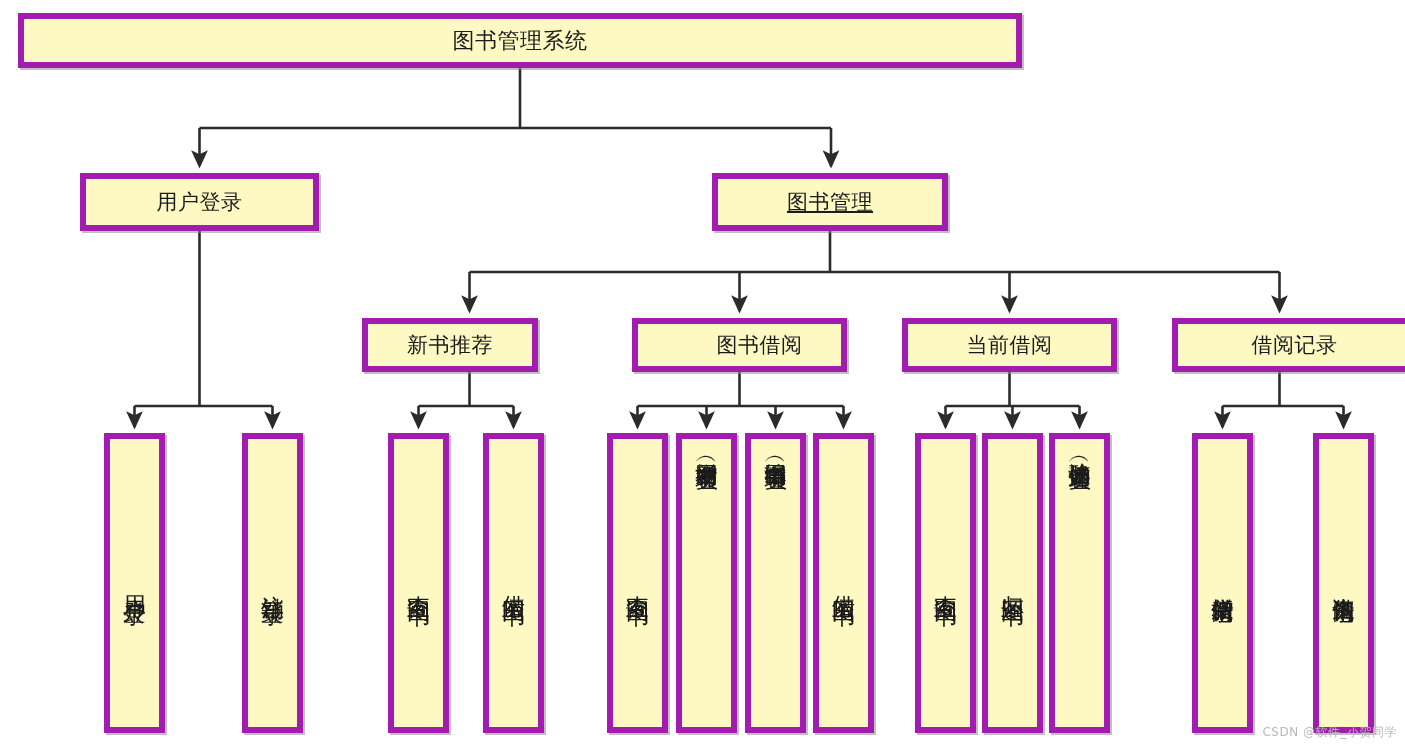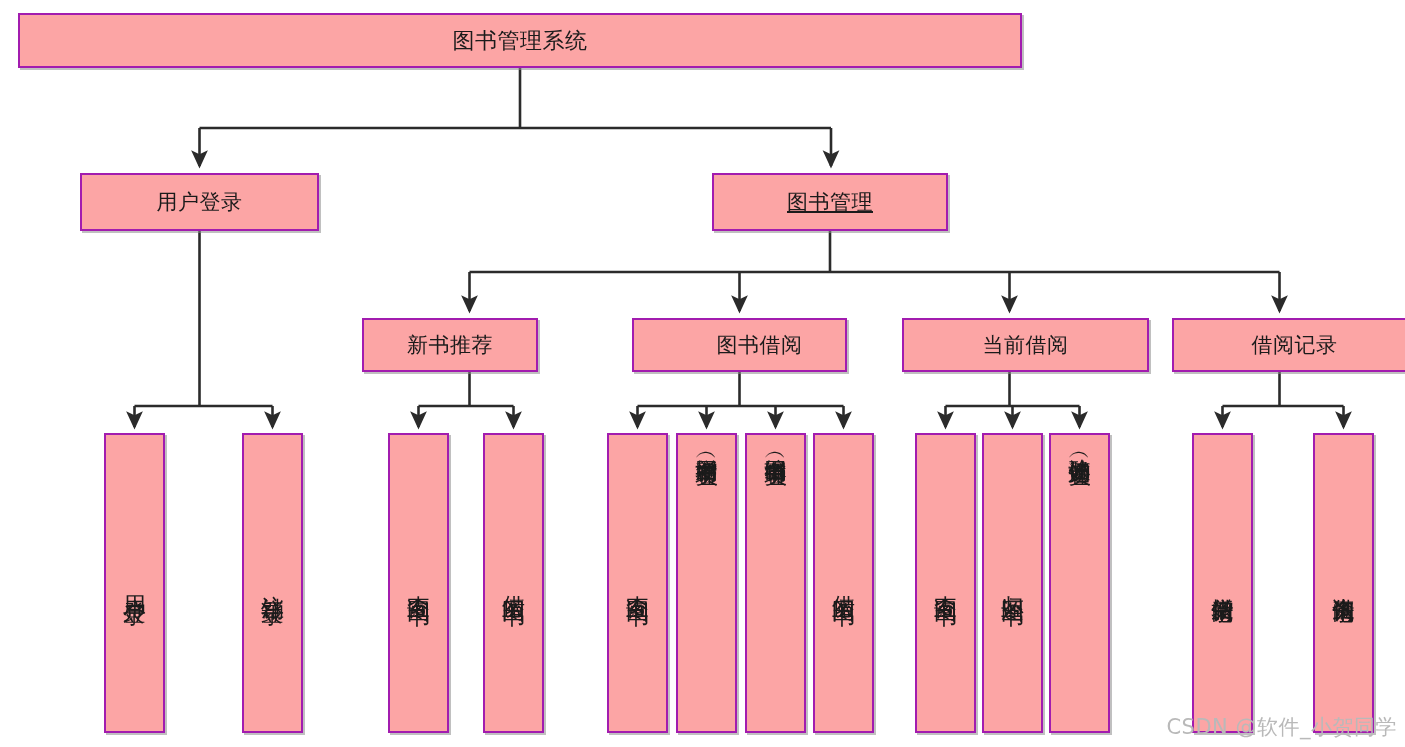--- a/index.html
+++ b/index.html
@@ -21,22 +21,22 @@
     position: absolute;
     left: 0;
     top: 0;
     width: 1405px;
     height: 747px;
     pointer-events: none;
   }
   .node {
     position: absolute;
     box-sizing: border-box;
-    background: #fca5a5;
-    border: 2px solid #a21caf;
+    background: #fef9c3;
+    border: 6px solid #a21caf;
     box-shadow: 2px 2px 0 0 rgba(140,140,140,0.55);
     display: flex;
     align-items: center;
     justify-content: center;
     color: #1b1b1b;
     z-index: 2;
   }
   .node .lbl {
     display: block;
     text-align: center;
@@ -69,21 +69,21 @@
     font-size: 22px;
     letter-spacing: 1px;
   }
   .node.vert.tall-start {
     align-items: flex-start;
   }
   #watermark {
     position: absolute;
     right: 8px;
     bottom: 6px;
-    font-size: 21px;
+    font-size: 12px;
     color: #b9b9b9;
     letter-spacing: 0.5px;
     z-index: 3;
     white-space: nowrap;
   }
 </style>
 </head>
 <body>
 
 <div id="canvas">
@@ -148,21 +148,21 @@
   <div class="node horiz" style="left:712px; top:173px; width:236px; height:58px;text-decoration:underline;">
     <span class="lbl">图书管理</span>
   </div>
 
   <div class="node horiz" style="left:362px; top:318px; width:176px; height:54px;">
     <span class="lbl">新书推荐</span>
   </div>
   <div class="node horiz" style="left:632px; top:318px; width:215px; height:54px;padding-left:40px;">
     <span class="lbl">图书借阅</span>
   </div>
-  <div class="node horiz" style="left:902px; top:318px; width:247px; height:54px;">
+  <div class="node horiz" style="left:902px; top:318px; width:215px; height:54px;">
     <span class="lbl">当前借阅</span>
   </div>
   <div class="node horiz" style="left:1172px; top:318px; width:245px; height:54px;">
     <span class="lbl">借阅记录</span>
   </div>
 
   <div class="node vert" style="left:104px; top:433px; width:61px; height:300px;">
     <span class="lbl">用户登录</span>
   </div>
   <div class="node vert" style="left:242px; top:433px; width:61px; height:300px;">

